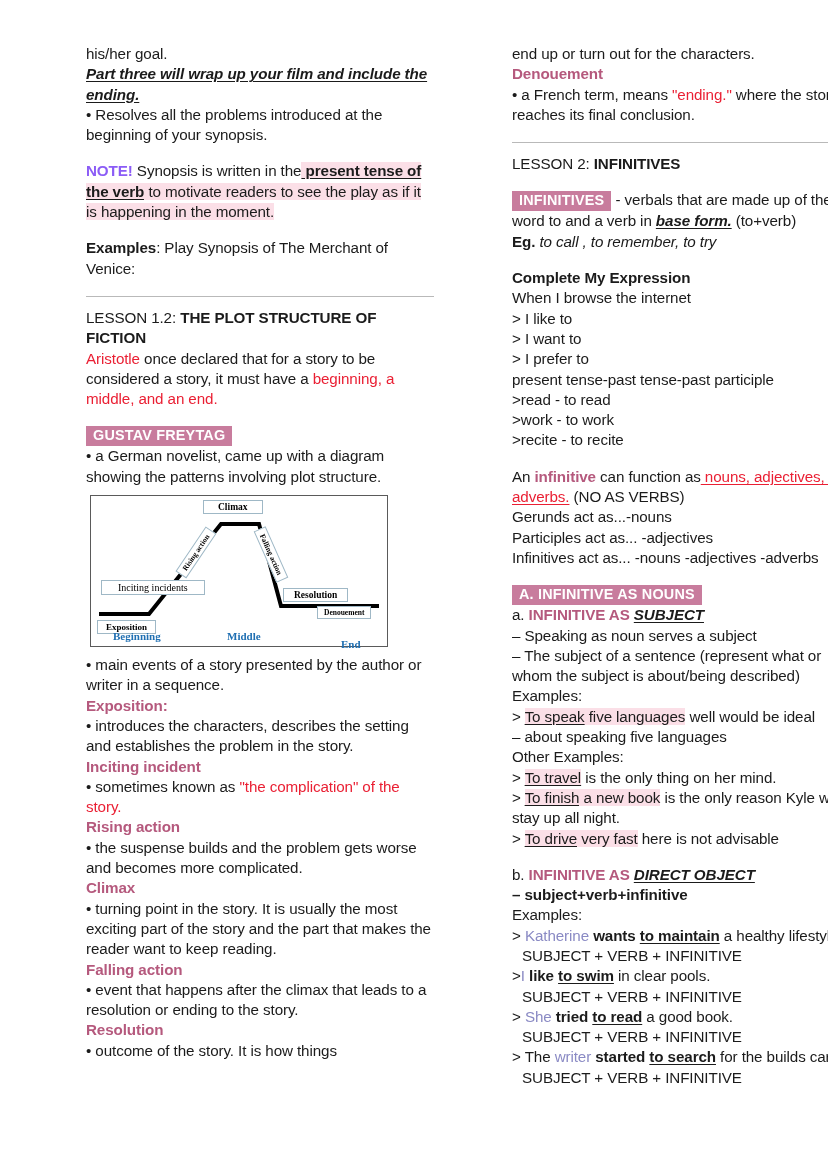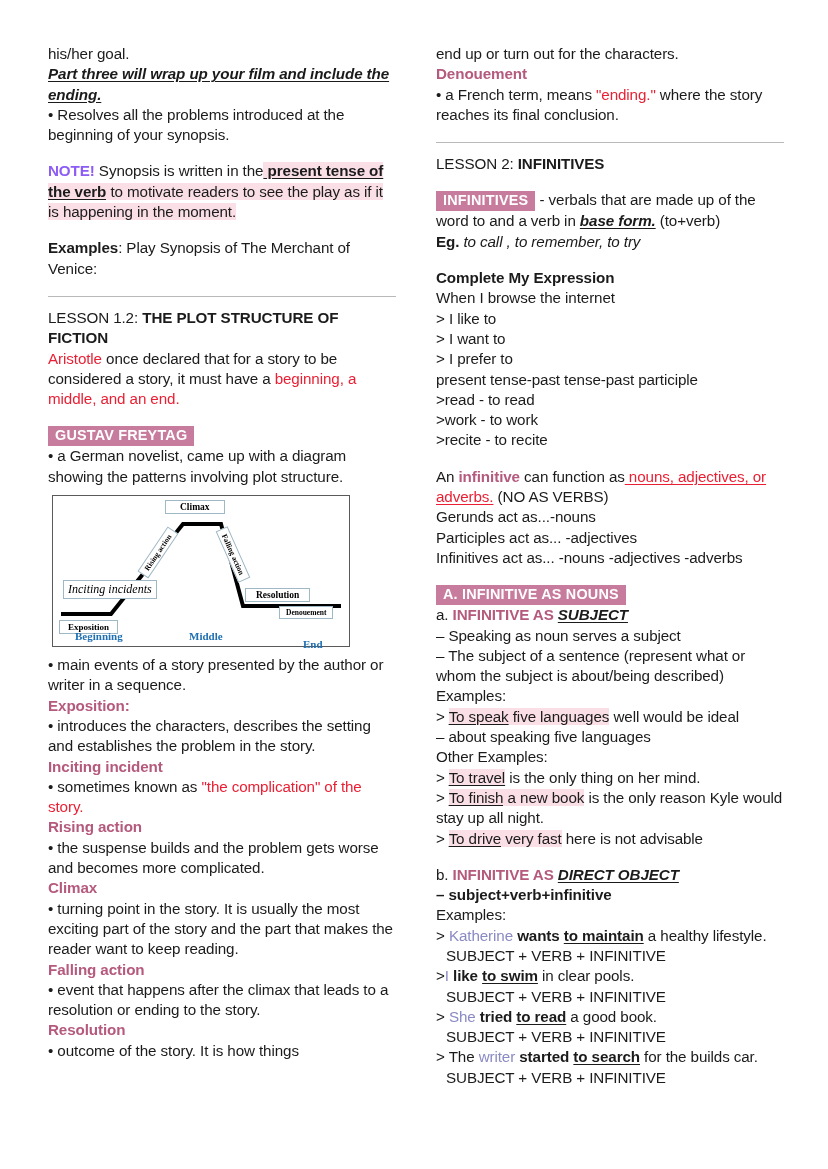--- a/index.html
+++ b/index.html
@@ -13,21 +13,21 @@
     -webkit-font-smoothing: antialiased;
   }
   .page {
     position: relative;
     width: 828px;
     height: 1169px;
     padding: 44px 40px 30px 48px;
     display: flex;
     gap: 40px;
   }
-  .col { width: 348px; flex: 0 0 348px; }
+  .col { width: 348px; flex: 0 0 348px; margin-left: 38px; }
   .col p, .col div.ln {
     margin: 0;
     font-size: 15.2px;
     line-height: 20.3px;
     letter-spacing: -0.1px;
   }
   .gap { height: 16px; }
   .gap-sm { height: 8px; }
 
   
@@ -143,21 +143,21 @@
       <svg width="296" height="150" viewBox="0 0 296 150">
         <polyline points="8,118 58,118 130,28 168,28 190,110 288,110" fill="none" stroke="#000000" stroke-width="4"></polyline>
       </svg>
 
       <div class="dlabel" style="left:112px; top:4px; font-size:9.5px; padding:1px 14px;">Climax</div>
 
       <div class="dlabel" style="left:78px; top:50px; font-size:7.5px; padding:1px 5px; transform:rotate(-56deg); transform-origin:center;">Rising action</div>
 
       <div class="dlabel" style="left:152px; top:52px; font-size:7.5px; padding:1px 5px; transform:rotate(66deg); transform-origin:center;">Falling action</div>
 
-      <div class="dlabel" style="left:10px; top:84px; font-size:12px; padding:1px 4px; font-weight:normal;font-style:italic;">Inciting incidents</div>
+      <div class="dlabel" style="left:10px; top:84px; font-size:10px; padding:1px 16px; font-weight:normal;">Inciting incidents</div>
 
       <div class="dlabel" style="left:6px; top:124px; font-size:9px; padding:1px 8px;">Exposition</div>
 
       <div class="dlabel" style="left:192px; top:92px; font-size:9.5px; padding:1px 10px;">Resolution</div>
 
       <div class="dlabel" style="left:226px; top:110px; font-size:7.5px; padding:1px 6px;">Denouement</div>
 
       <div class="axis-label" style="left:22px; top:134px;">Beginning</div>
       <div class="axis-label" style="left:136px; top:134px;">Middle</div>
       <div class="axis-label" style="left:250px; top:142px;">End</div>

